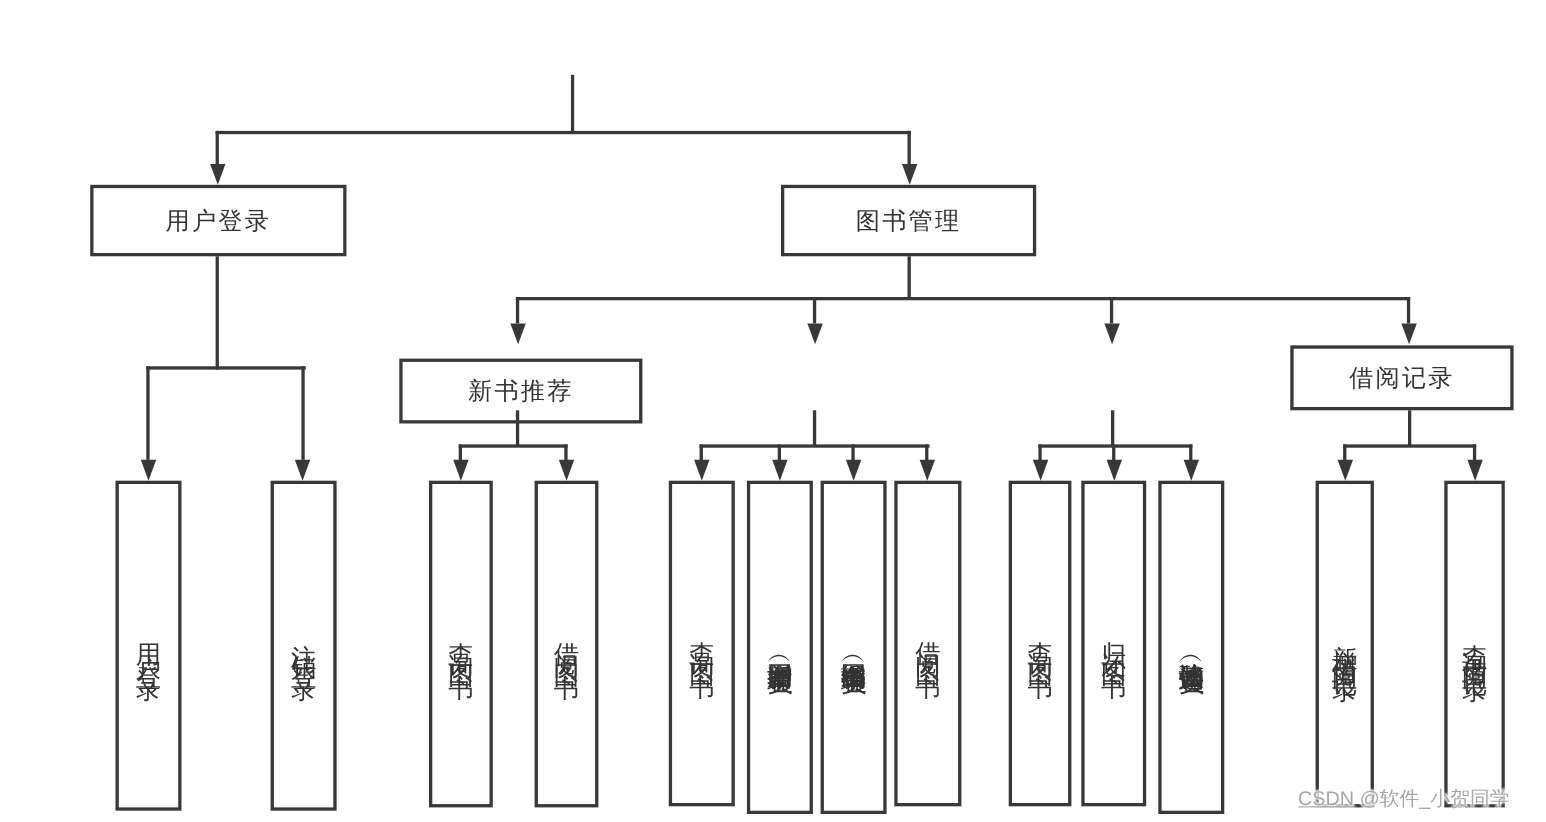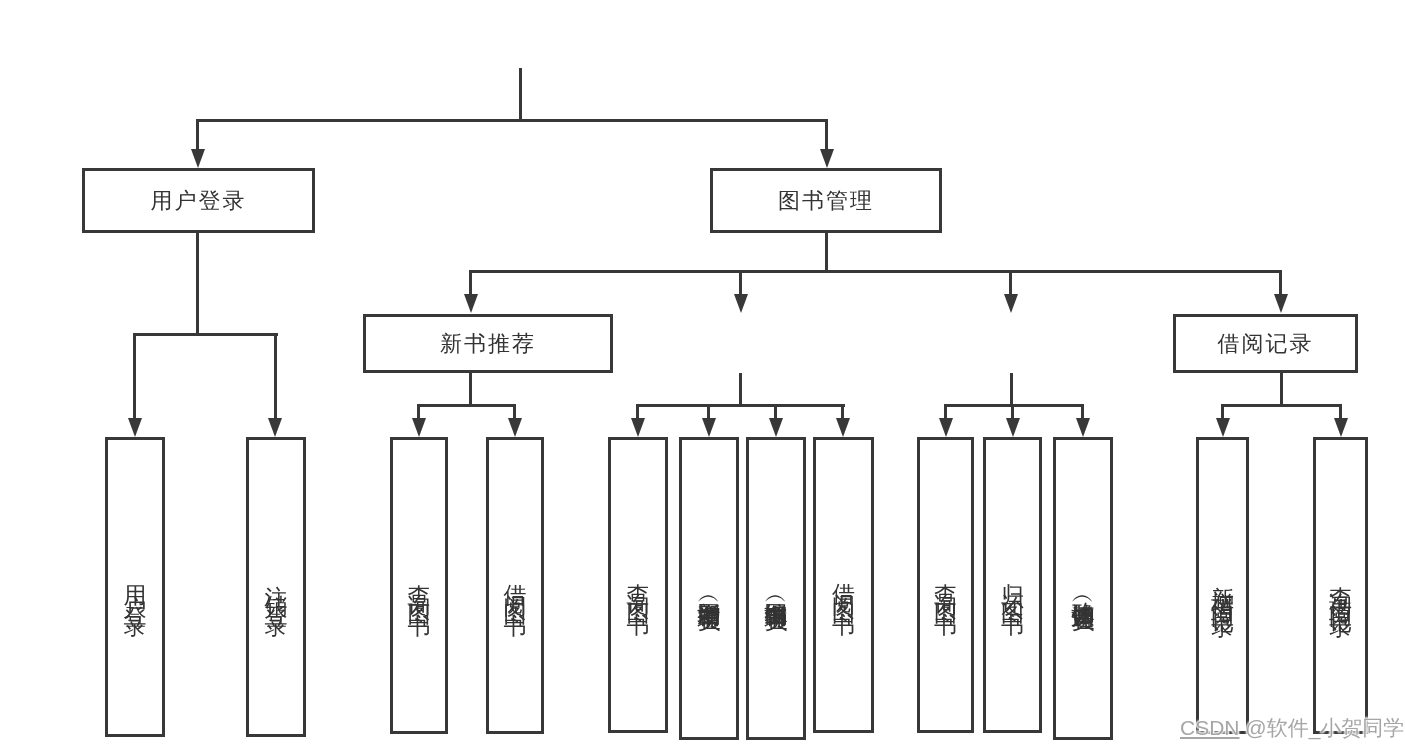--- a/index.html
+++ b/index.html
@@ -22,36 +22,36 @@
   .sp6{letter-spacing:6px;}
   .sp9{letter-spacing:1px;}
   .ln{position:absolute;background:#383838;}
   .arw{
     position:absolute;width:0;height:0;
     border-left:7px solid transparent;border-right:7px solid transparent;
     border-top:19px solid #383838;
   }
   #watermark{
     position:absolute;left:1180px;top:714px;z-index:10;
-    font-size:21px;color:#a6a6a6;white-space:nowrap;
+    font-size:18px;color:#a6a6a6;white-space:nowrap;
     text-shadow:1px 1px 2px #fff,-1px -1px 2px #fff,1px -1px 2px #fff,-1px 1px 2px #fff;
   }
   #watermark .brand{text-decoration:underline;}
 </style>
 </head>
 <body>
 
 <div id="canvas">
 
 
   <div class="hbox" style="left:82px;top:168px;width:233px;height:65px;">用户登录</div>
   <div class="hbox" style="left:710px;top:168px;width:232px;height:65px;">图书管理</div>
 
-  <div class="hbox" style="left:363px;top:314px;width:250px;height:59px;">新书推荐</div>
-  <div class="hbox" style="left:1173px;top:314px;width:185px;height:59px;">借阅记录</div>
+  <div class="hbox" style="left:363px;top:326px;width:221px;height:59px;">新书推荐</div>
+  <div class="hbox" style="left:1173px;top:314px;width:203px;height:59px;">借阅记录</div>
 
   <div class="vbox sp4" style="left:105px;top:437px;width:60px;height:300px;">用户登录</div>
   <div class="vbox sp4" style="left:246px;top:437px;width:60px;height:300px;">注销登录</div>
 
   <div class="vbox sp4" style="left:390px;top:437px;width:58px;height:297px;">查询图书</div>
   <div class="vbox sp4" style="left:486px;top:437px;width:58px;height:297px;">借阅图书</div>
 
   <div class="vbox sp4" style="left:608px;top:437px;width:60px;height:296px;">查询图书</div>
   <div class="vbox sp9" style="left:679px;top:437px;width:60px;height:303px;">新增图书（管理员）</div>
   <div class="vbox sp9" style="left:746px;top:437px;width:60px;height:303px;">编辑图书（管理员）</div>

